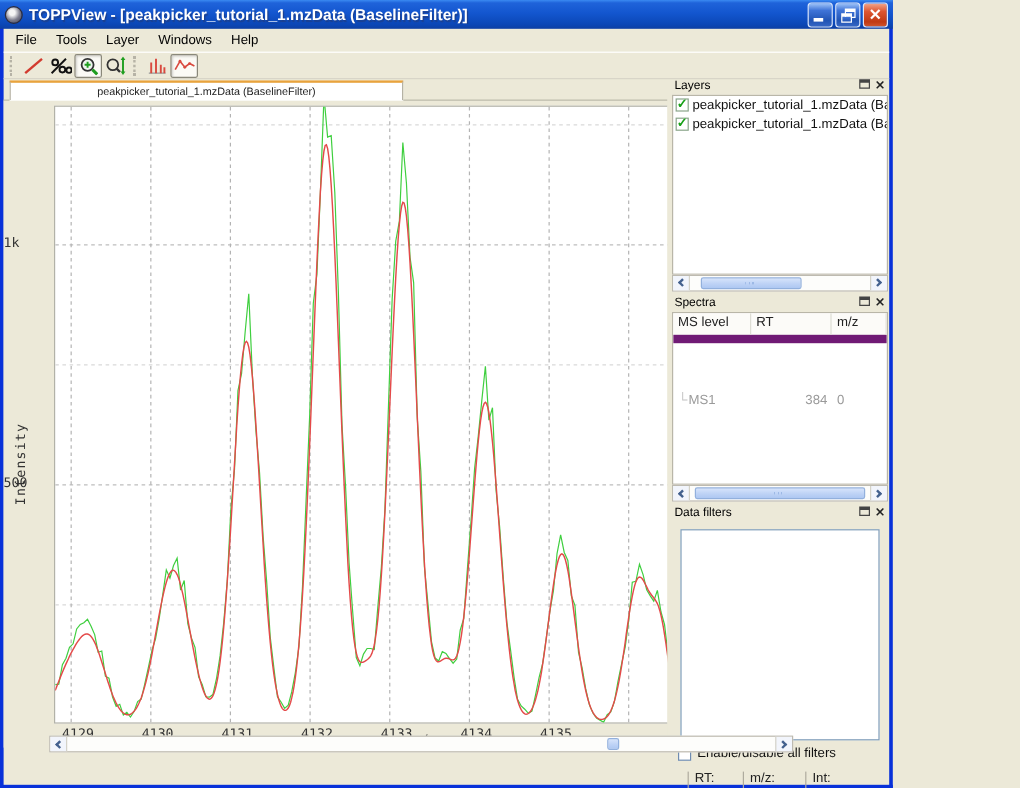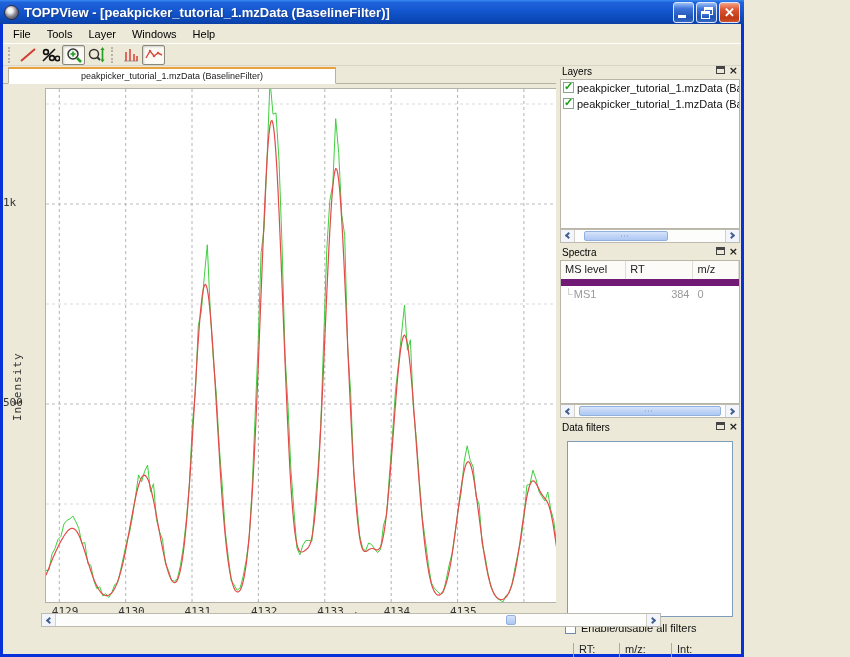--- a/index.html
+++ b/index.html
@@ -67,21 +67,21 @@
   .float-icon { width:9px; height:8px; border:1px solid #444; border-top:3px solid #444; margin-right:4px; }
   .close-icon { font-size:11px; line-height:9px; color:#222; font-weight:bold; font-family:"DejaVu Sans", sans-serif; }
   .listbox { background:#fff; border:1px solid #b9b6a8; margin:0 1px; overflow:hidden; }
   .layer-item { display:flex; align-items:center; height:16px; padding-left:2px; font-size:11px; color:#111; white-space:nowrap; overflow:hidden; }
   .cbx { width:11px; height:11px; border:1px solid #8aa58a; background:#fff; margin-right:3px; flex:0 0 auto; position:relative; }
   .cbx.checked::after { content:"✓"; position:absolute; left:0px; top:-3px; font-size:11px; font-weight:bold; color:#16a016; }
 
   .spectra-table { background:#fff; border:1px solid #b9b6a8; margin:0 1px; overflow:hidden; }
   .st-head { display:flex; border-bottom:7px solid #701a75; background:#fcfbf8; }
   .st-head .cell { font-size:11px; color:#222; padding:2px 4px; border-right:1px solid #ddddd4; height:18px; }
-  .st-row { display:flex; }
+  .st-row { display:flex;margin-top:40px; }
   .st-row .cell { font-size:11px; color:#9a9a9a; padding:2px 4px; height:16px; white-space:nowrap; overflow:hidden; }
   .tree-glyph { color:#c4c4c4; margin-right:1px; }
 
   .filterbox { background:#fff; border:1px solid #7f9db9; margin:6px 8px 0 8px; height:176px; }
   .cbx-row { display:flex; align-items:center; margin:5px 0 0 6px; font-size:11px; color:#111; }
   .cbx-plain { width:11px; height:11px; border:1px solid #6f8cb0; background:#fff; margin-right:5px; flex:0 0 auto; }
 
   .statusbar { display:flex; margin-top:7px; padding-top:2px; }
   .status-cell { font-size:11px; color:#222; border-left:1px solid #aeab9e; padding:0 4px 0 5px; height:14px; }
   .status-cell.rt { width:46px; margin-left:14px; }

